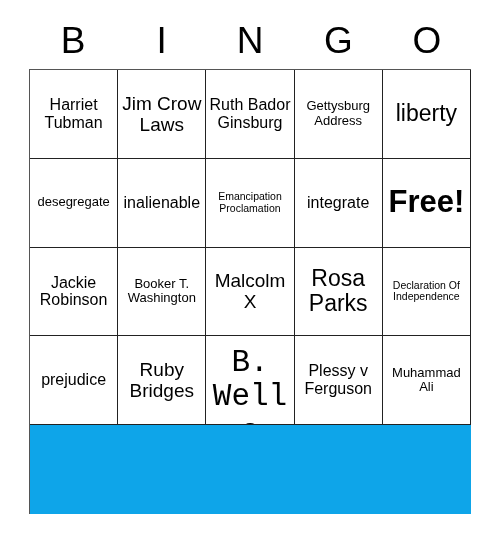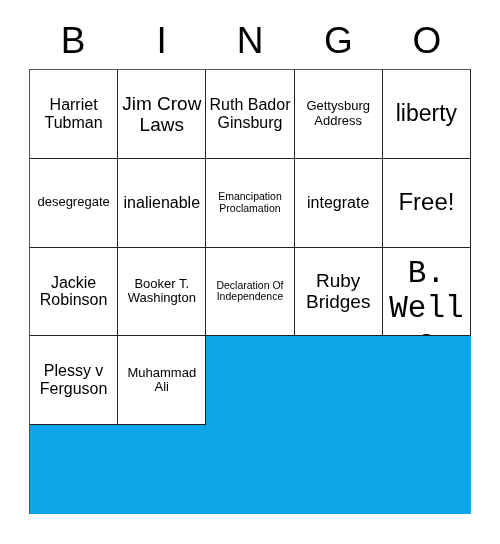--- a/index.html
+++ b/index.html
@@ -73,21 +73,21 @@
     display: block;
     width: 100%;
   }
   
   .fs-xs  { font-size: 10.5px; }
   .fs-s   { font-size: 13px; }
   .fs-m   { font-size: 16px; }
   .fs-l   { font-size: 19px; }
   .fs-xl  { font-size: 31px; font-family: Liberation Mono, monospace; }
   .fs-xxl { font-size: 23px; }
-  .fs-free{ font-size: 24px; }
+  .fs-free{ font-size: 31px; font-weight: bold; }
 </style>
 </head>
 <body>
 
 <div id="card">
 
   <div id="header">
     <div class="header-letter">B</div>
     <div class="header-letter">I</div>
     <div class="header-letter">N</div>
@@ -130,23 +130,32 @@
         <span class="txt fs-free">Free!</span>
       </div>
     <div class="cell">
         <span class="txt fs-m">Jackie Robinson</span>
       </div>
 
     <div class="cell">
         <span class="txt fs-s">Booker T. Washington</span>
       </div>
     <div class="cell">
+        <span class="txt fs-l">Malcolm X</span>
+      </div>
+    <div class="cell">
+        <span class="txt fs-xxl">Rosa Parks</span>
+      </div>
+    <div class="cell">
         <span class="txt fs-xs">Declaration Of Independence</span>
       </div>
 
+    <div class="cell">
+        <span class="txt fs-m">prejudice</span>
+      </div>
     <div class="cell">
         <span class="txt fs-l">Ruby Bridges</span>
       </div>
     <div class="cell">
         <span class="txt fs-xl">Ida B. Wells</span>
       </div>
     <div class="cell">
         <span class="txt fs-m">Plessy v Ferguson</span>
       </div>
     <div class="cell">

